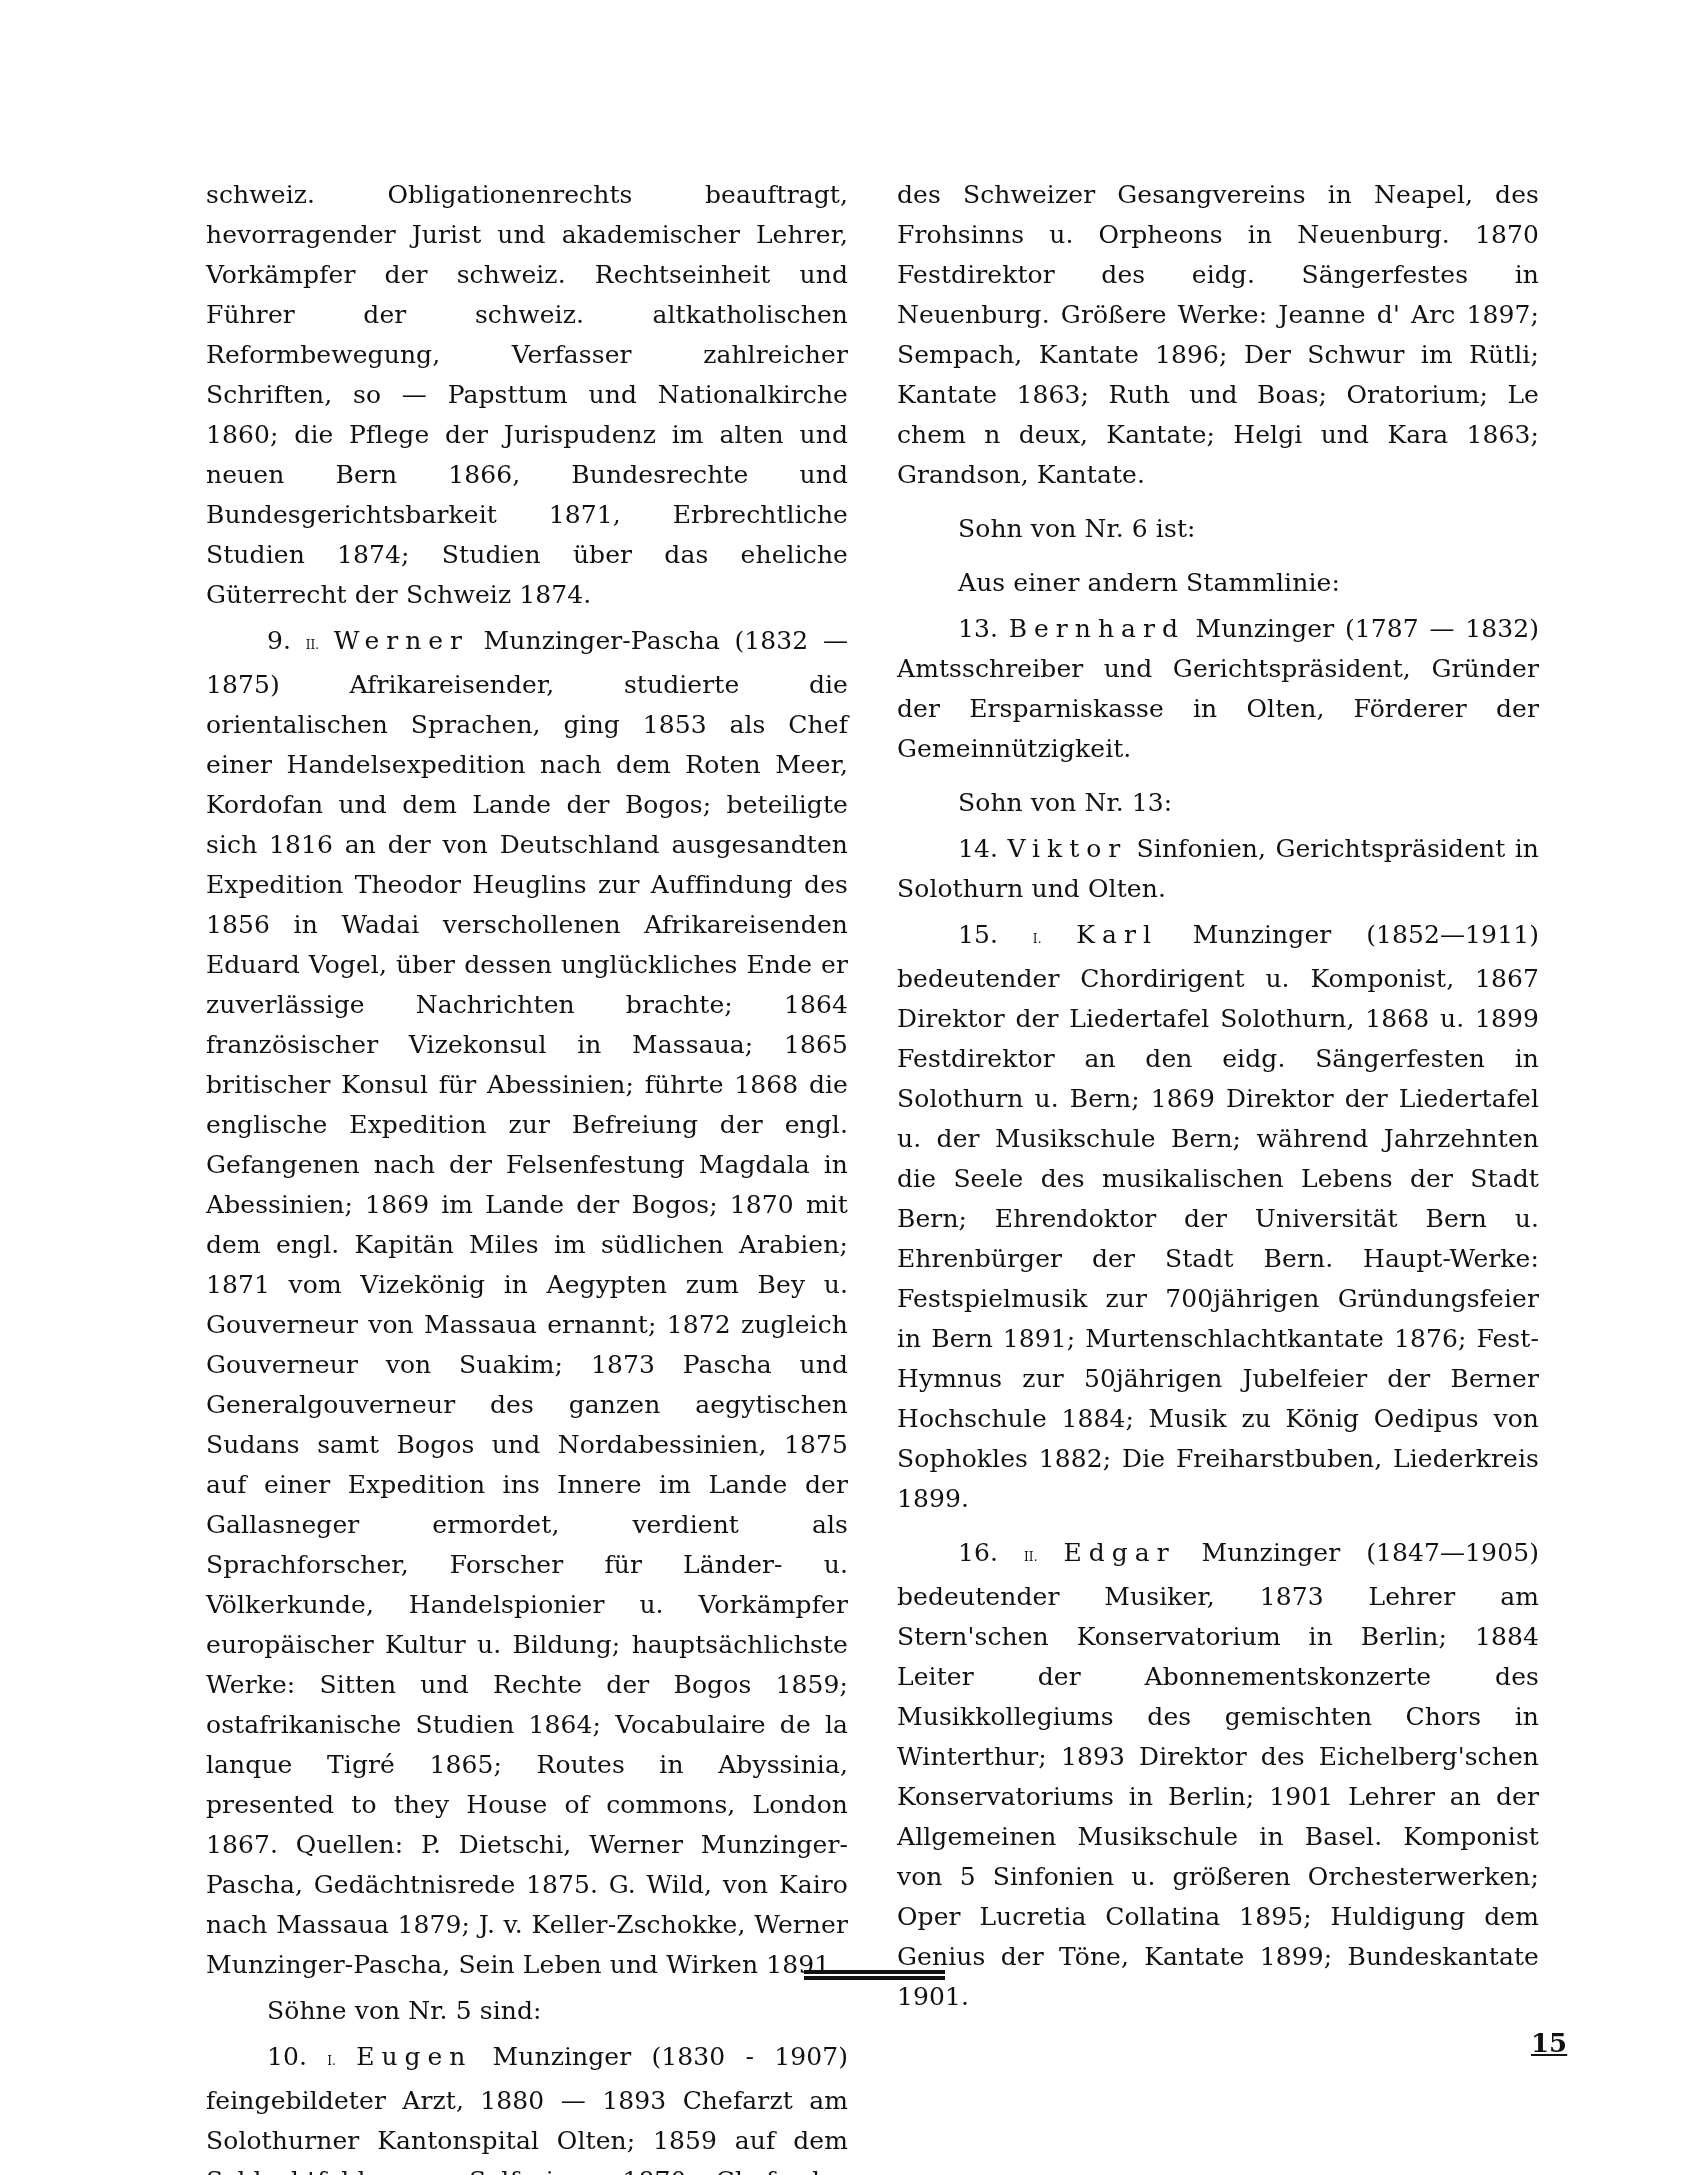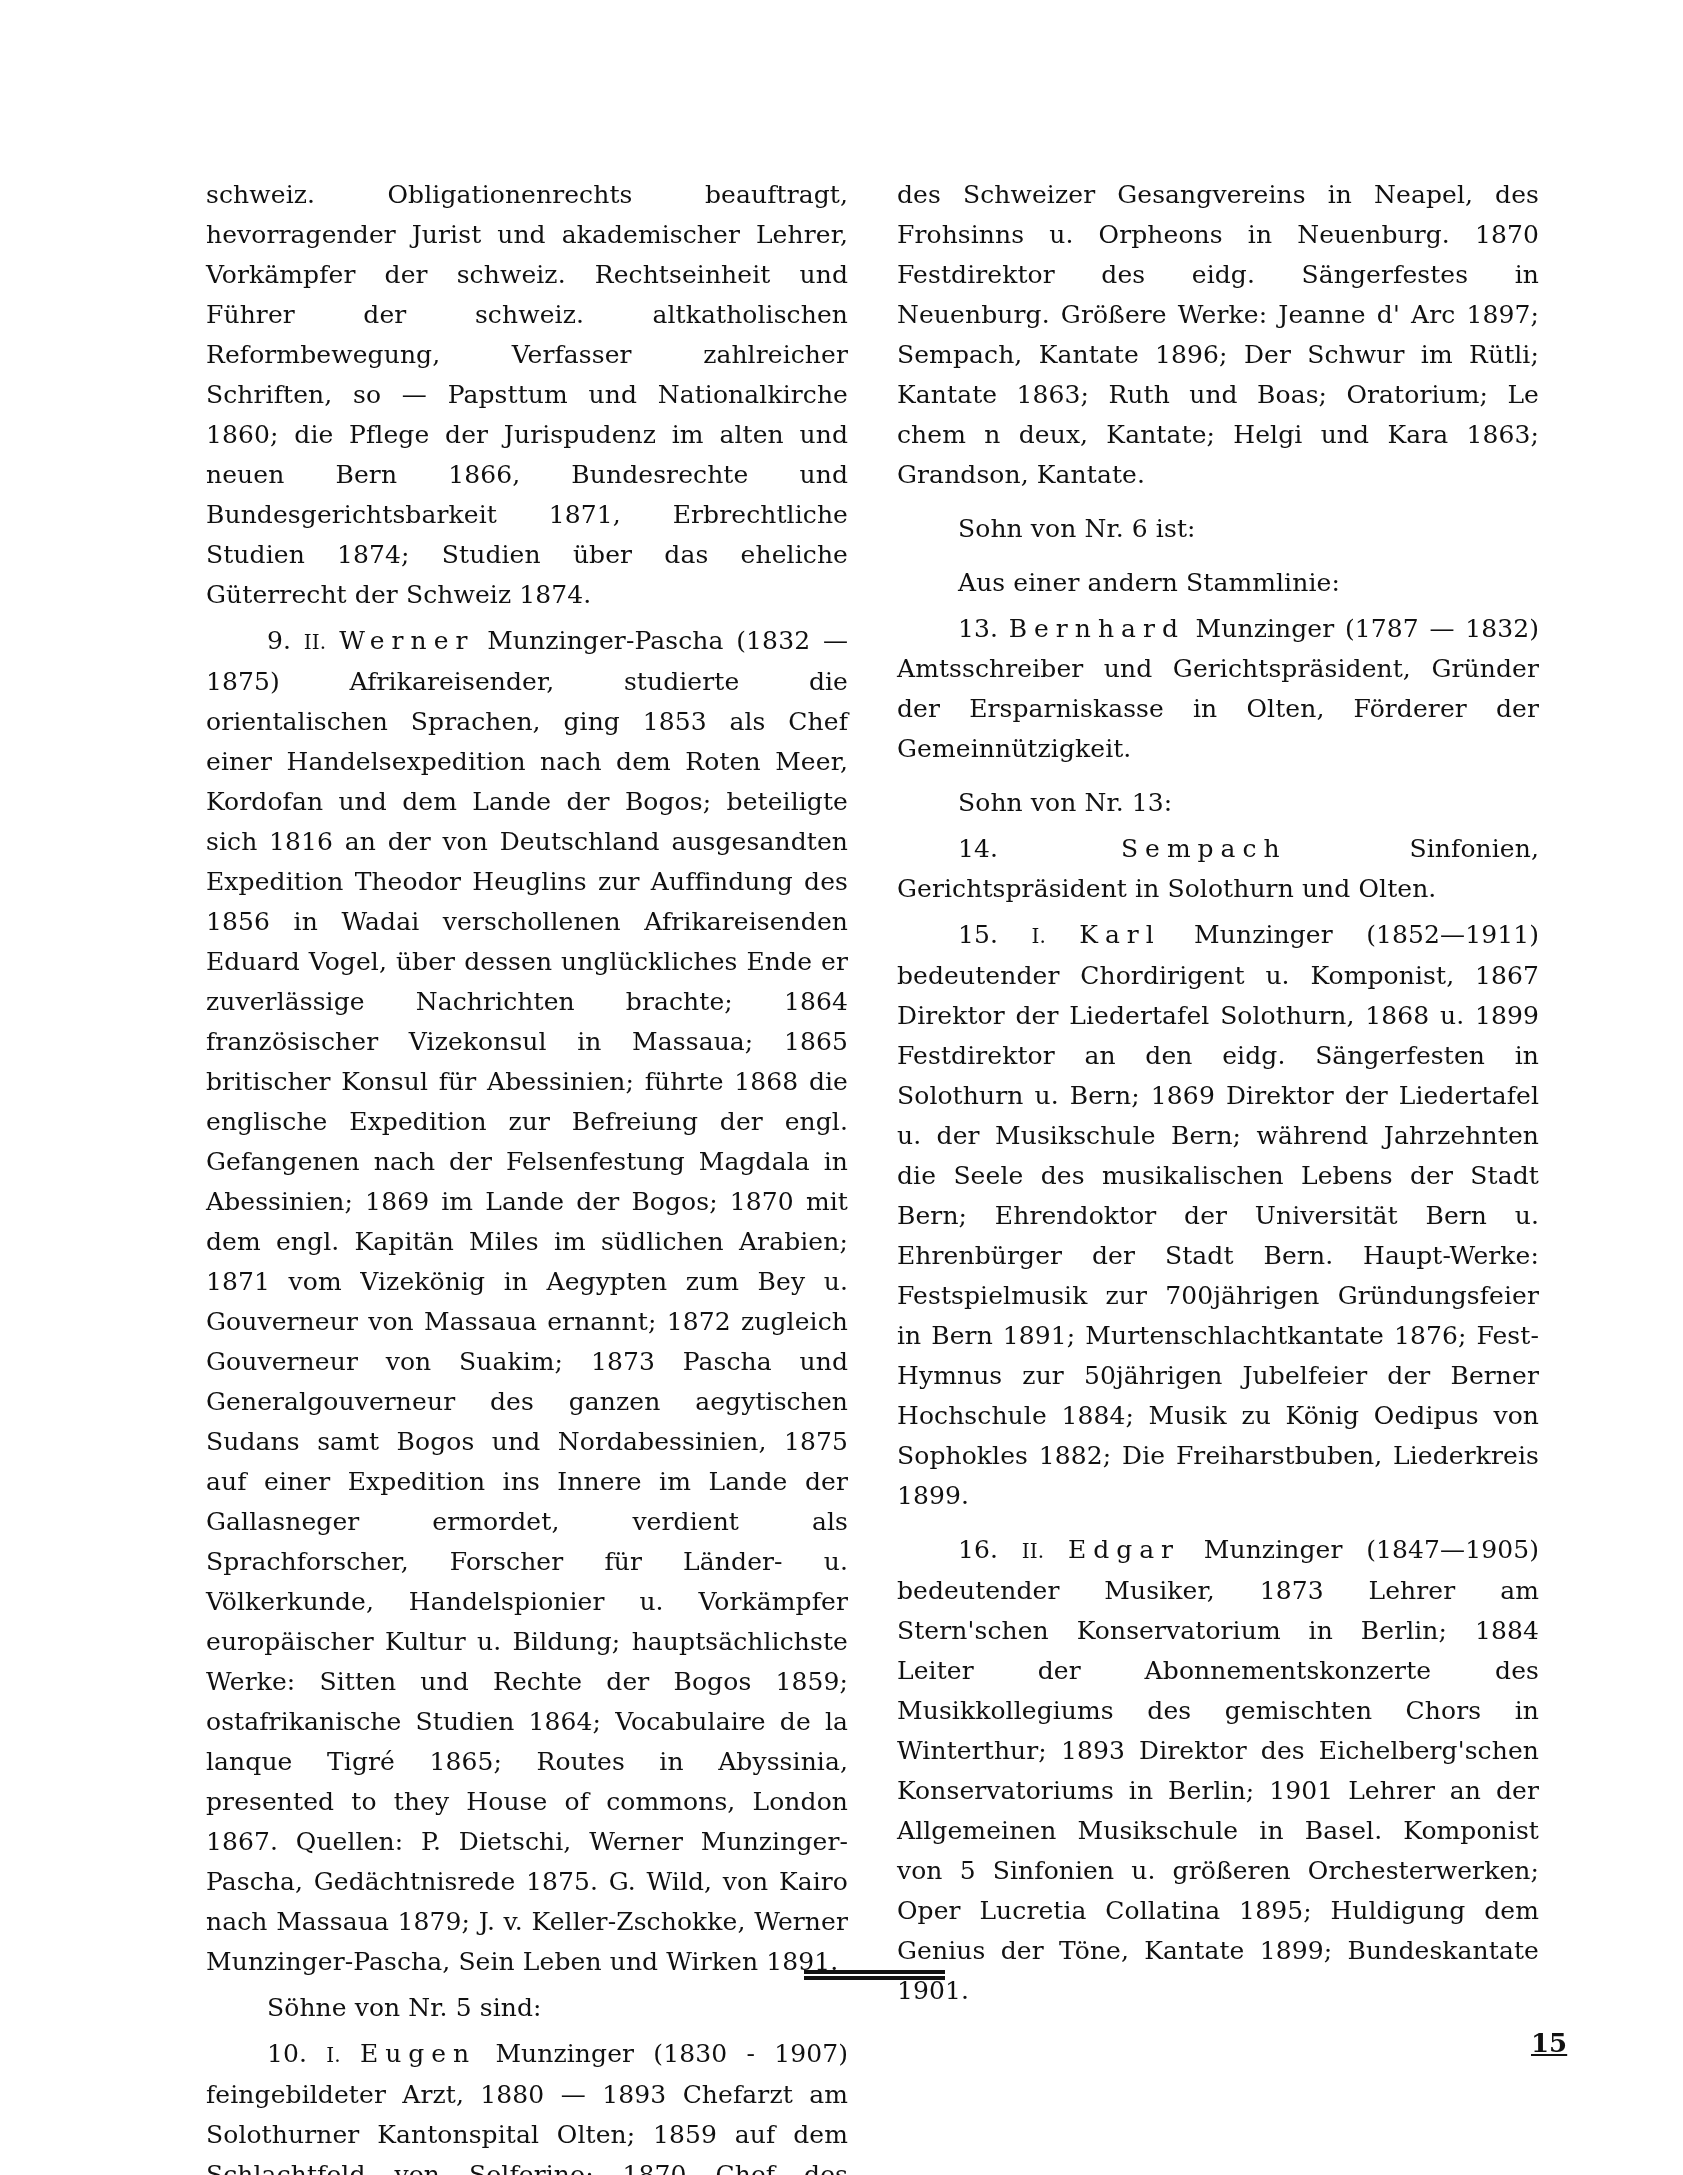--- a/index.html
+++ b/index.html
@@ -7,21 +7,21 @@
          font-family: "DejaVu Serif", serif; color: #111111; }
   .page { position: absolute; left: 0; top: 0; width: 1683px; height: 2175px; background: #ffffff; padding-left: 48px; }
   .col { position: absolute; top: 175px; width: 642px; font-size: 25px; line-height: 40px;
          text-align: justify; letter-spacing: 0.1px; }
   .col-left { left: 206px; }
   .col-right { left: 897px; }
   .col p { margin: 0; text-indent: 0; }
   .col p.ind { text-indent: 61px; }
   .col p.gap { margin-top: 6px; }
   .col p.gapL { margin-top: 14px; }
-  .roman { font-size: 20px; }
+  .roman { font-size: 12px; }
   .sp { letter-spacing: 7px; }
   .divider { position: absolute; left: 804px; top: 1970px; width: 141px; height: 10px; }
   .divider span { display: block; height: 4px; background: #111; margin-bottom: 2px; }
   .page-number { position: absolute; left: 1531px; top: 2028px; font-size: 26px; font-weight: bold;
                  font-family: "DejaVu Serif", serif; text-decoration: underline; }
 </style>
 </head>
 <body>
 
 <div class="page">
@@ -61,21 +61,21 @@
       <span>13.</span>
       <span class="sp">Bernhard</span>
       <span>Munzinger (1787 — 1832)</span>
       <span>Amtsschreiber und Gerichtspräsident, Gründer der Ersparniskasse in Olten, Förderer der Gemeinnützigkeit.</span>
     </p>
 
     <p class="ind gapL">Sohn von Nr. 13:</p>
 
     <p class="ind gap">
       <span>14.</span>
-      <span class="sp">Sempach</span>
+      <span class="sp">Viktor</span>
       <span>Sinfonien,</span>
       <span>Gerichtspräsident in Solothurn und Olten.</span>
     </p>
 
 
     <p class="ind gap">
       <span>15.</span>
       <span class="roman">I.</span>
       <span class="sp">Karl</span>
       <span>Munzinger (1852—1911)</span>

